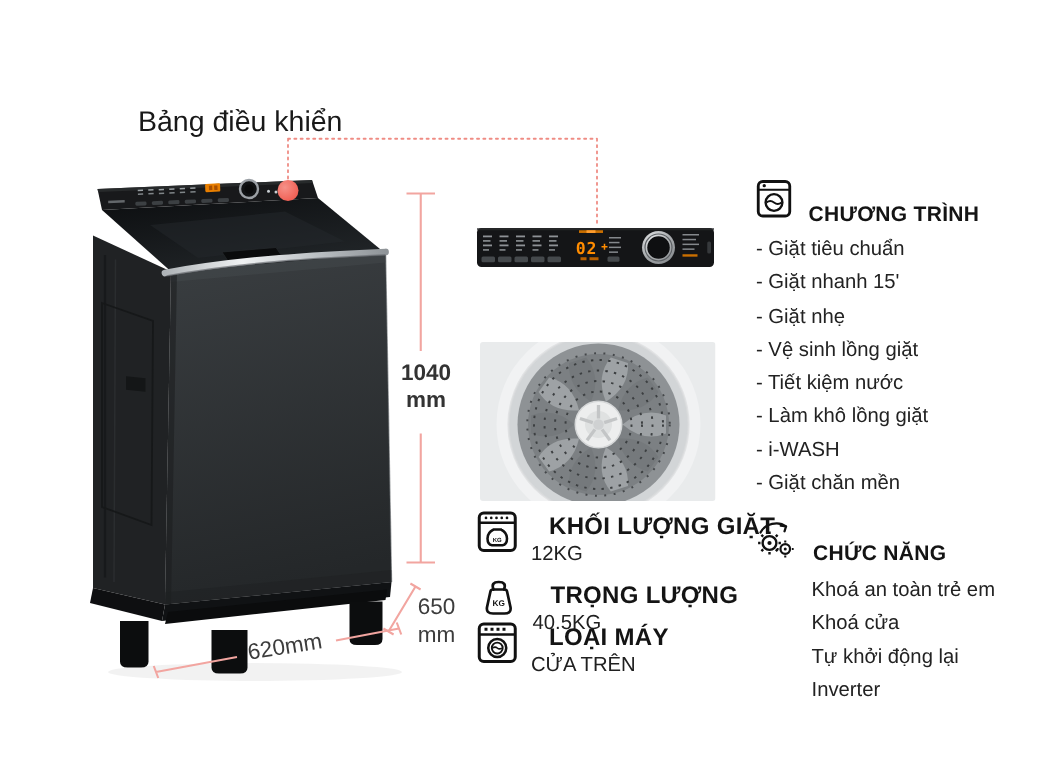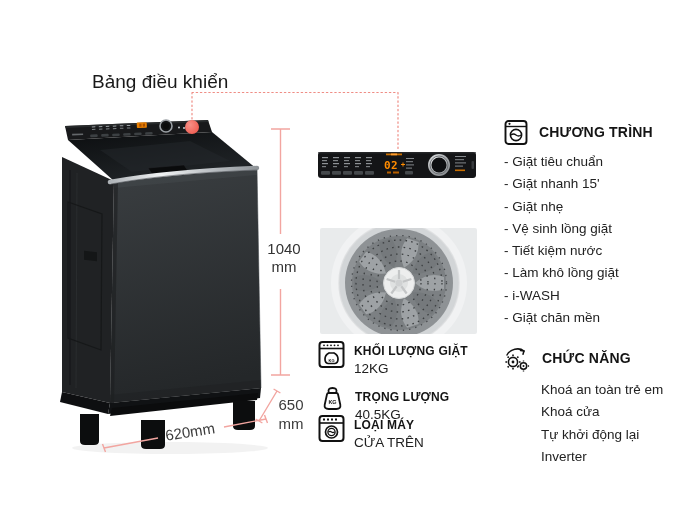--- a/index.html
+++ b/index.html
@@ -2,30 +2,30 @@
 <html><head>
 <meta charset="utf-8">
 <style>
   html,body{margin:0;padding:0;background:#fff;}
   .canvas{position:relative;width:696px;height:522px;background:#ffffff;overflow:hidden;
           font-family:"Liberation Sans","DejaVu Sans",sans-serif;color:#1f1f1f;}
   .art{position:absolute;left:0;top:0;width:696px;height:522px;}
   .lbl{position:absolute;white-space:nowrap;}
   .panel-label{left:92px;top:71px;font-size:19px;color:#191919;}
   .dim{color:#3c3c3c;font-size:15px;text-align:center;}
-  .dim-height{left:258px;top:240px;width:52px;line-height:18px;color:#333;}
+  .dim-height{left:258px;top:240px;width:52px;line-height:18px;color:#333;font-weight:bold;}
   .dim-width{left:154px;top:423px;width:72px;transform:rotate(-9deg);}
   .dim-depth{left:272px;top:395px;width:38px;line-height:19px;}
   .spec-row{position:absolute;left:318px;display:flex;gap:9px;align-items:flex-start;}
   .spec-icon{flex:0 0 auto;}
-  .spec-title{font-size:12px;font-weight:bold;color:#141414;letter-spacing:.2px;line-height:17px;margin-top:3px;}
+  .spec-title{font-size:16px;font-weight:bold;color:#141414;letter-spacing:.2px;line-height:17px;margin-top:3px;margin-left:12px;}
   .spec-value{font-size:13.5px;color:#202020;line-height:17px;}
   .col-block{position:absolute;}
   .col-header{display:flex;gap:11px;align-items:flex-start;}
-  .col-title{font-size:14px;font-weight:bold;color:#141414;letter-spacing:.2px;margin-top:5px;}
+  .col-title{font-size:14px;font-weight:bold;color:#141414;letter-spacing:.2px;margin-top:15px;}
   .prog-items{margin-top:5px;}
   .func-items{margin-left:38px;margin-top:6px;}
   .list-item{font-size:13.5px;line-height:22.3px;color:#222;}
   svg text{font-family:"DejaVu Sans Mono",monospace;}
 </style>
 </head>
 <body>
 
 <div class="canvas">
 

